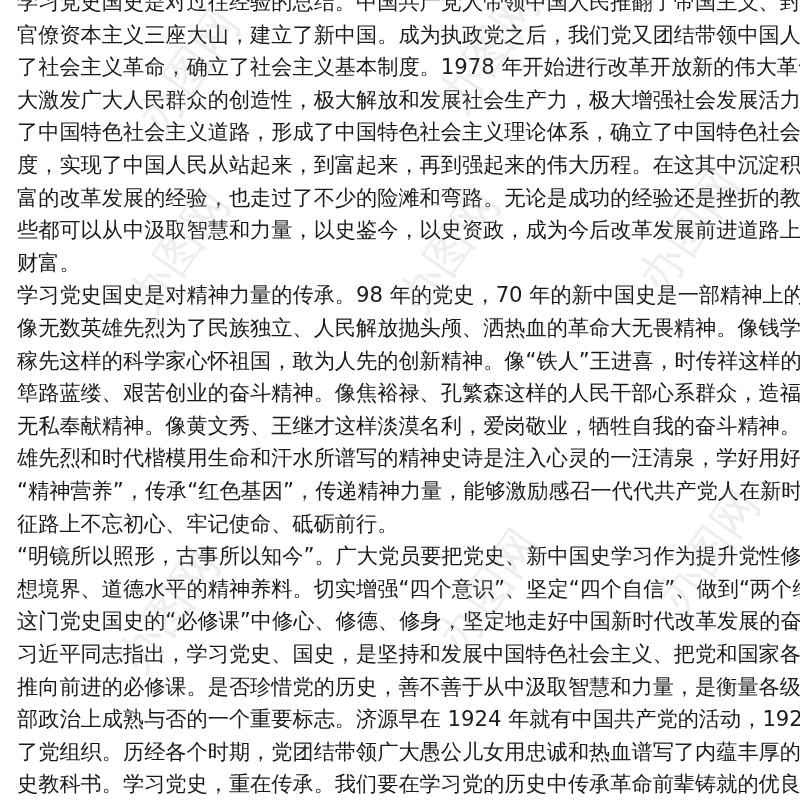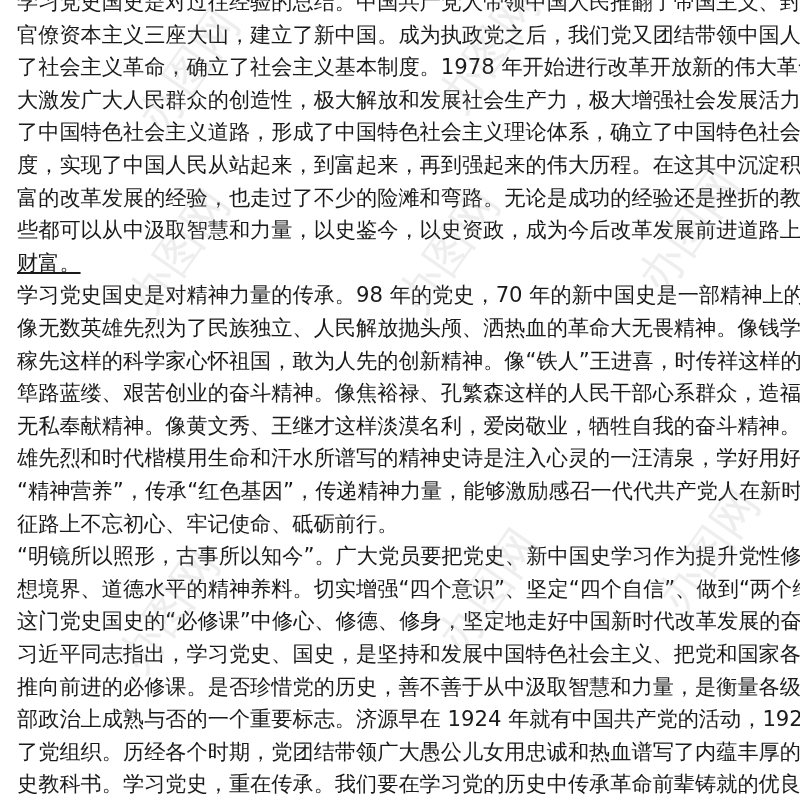--- a/index.html
+++ b/index.html
@@ -25,21 +25,21 @@
 
 <div class="page" id="page">
     <div class="line" style="top: 0px;">学习党史国史是对过往经验的总结。中国共产党人带领中国人民推翻了帝国主义、封建主义、</div>
     <div class="line" style="top: 32.6px;">官僚资本主义三座大山，建立了新中国。成为执政党之后，我们党又团结带领中国人民完成</div>
     <div class="line" style="top: 65.2px;">了社会主义革命，确立了社会主义基本制度。1978 年开始进行改革开放新的伟大革命，极</div>
     <div class="line" style="top: 97.8px;">大激发广大人民群众的创造性，极大解放和发展社会生产力，极大增强社会发展活力，开辟</div>
     <div class="line" style="top: 130.4px;">了中国特色社会主义道路，形成了中国特色社会主义理论体系，确立了中国特色社会主义制</div>
     <div class="line" style="top: 163px;">度，实现了中国人民从站起来，到富起来，再到强起来的伟大历程。在这其中沉淀积累了丰</div>
     <div class="line" style="top: 195.6px;">富的改革发展的经验，也走过了不少的险滩和弯路。无论是成功的经验还是挫折的教训，这</div>
     <div class="line" style="top: 228.2px;">些都可以从中汲取智慧和力量，以史鉴今，以史资政，成为今后改革发展前进道路上的宝贵</div>
-    <div class="line" style="top: 260.8px; text-decoration: underline;">财富。</div>
+    <div class="line" style="top: 260.8px;">财富。</div>
     <div class="line" style="top: 293.4px;">学习党史国史是对精神力量的传承。98 年的党史，70 年的新中国史是一部精神上的史诗。</div>
     <div class="line" style="top: 326px;">像无数英雄先烈为了民族独立、人民解放抛头颅、洒热血的革命大无畏精神。像钱学森、邓</div>
     <div class="line" style="top: 358.6px;">稼先这样的科学家心怀祖国，敢为人先的创新精神。像“铁人”王进喜，时传祥这样的劳动者</div>
     <div class="line" style="top: 391.2px;">筚路蓝缕、艰苦创业的奋斗精神。像焦裕禄、孔繁森这样的人民干部心系群众，造福一方的</div>
     <div class="line" style="top: 423.8px;">无私奉献精神。像黄文秀、王继才这样淡漠名利，爱岗敬业，牺牲自我的奋斗精神。这些英</div>
     <div class="line" style="top: 456.4px;">雄先烈和时代楷模用生命和汗水所谱写的精神史诗是注入心灵的一汪清泉，学好用好这笔</div>
     <div class="line" style="top: 489px;">“精神营养”，传承“红色基因”，传递精神力量，能够激励感召一代代共产党人在新时代的长</div>
     <div class="line" style="top: 521.6px; font-family: Liberation Serif, serif;">征路上不忘初心、牢记使命、砥砺前行。</div>
     <div class="line" style="top: 554.2px;">“明镜所以照形，古事所以知今”。广大党员要把党史、新中国史学习作为提升党性修养、思</div>
     <div class="line" style="top: 586.8px;">想境界、道德水平的精神养料。切实增强“四个意识”、坚定“四个自信”、做到“两个维护”，在</div>

